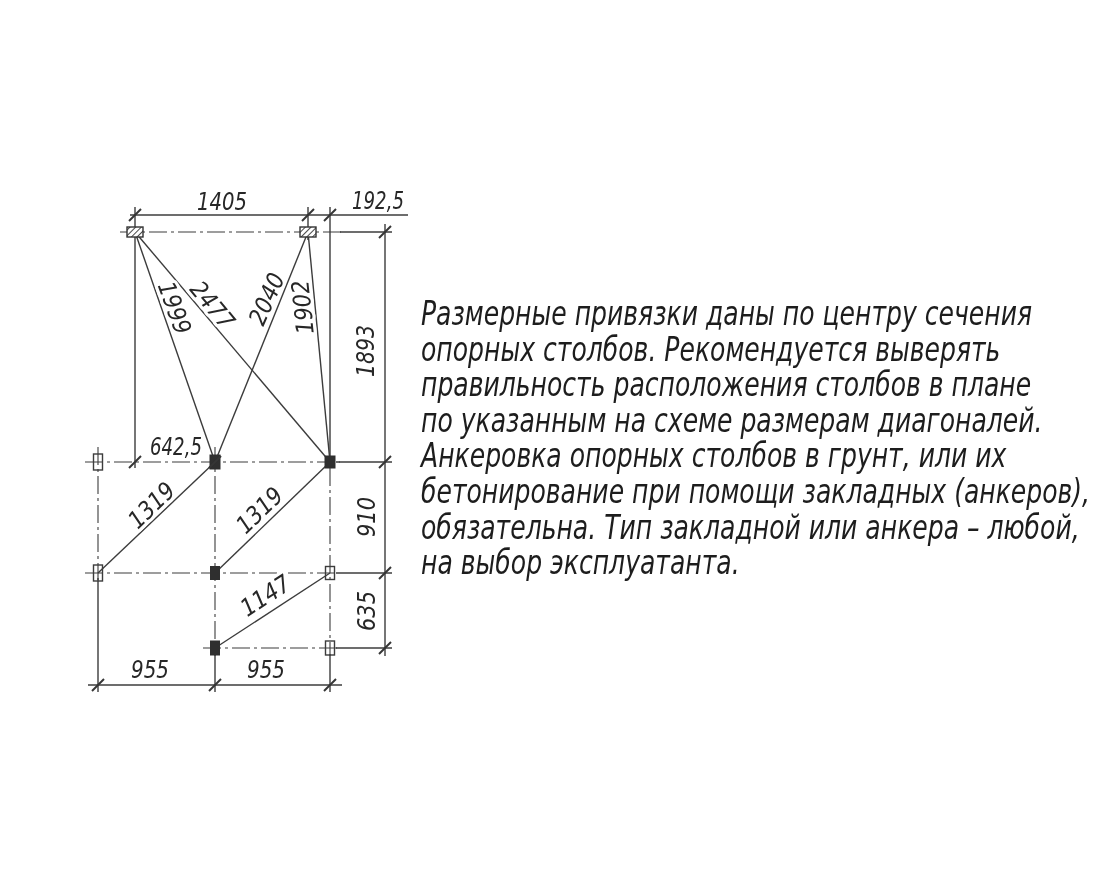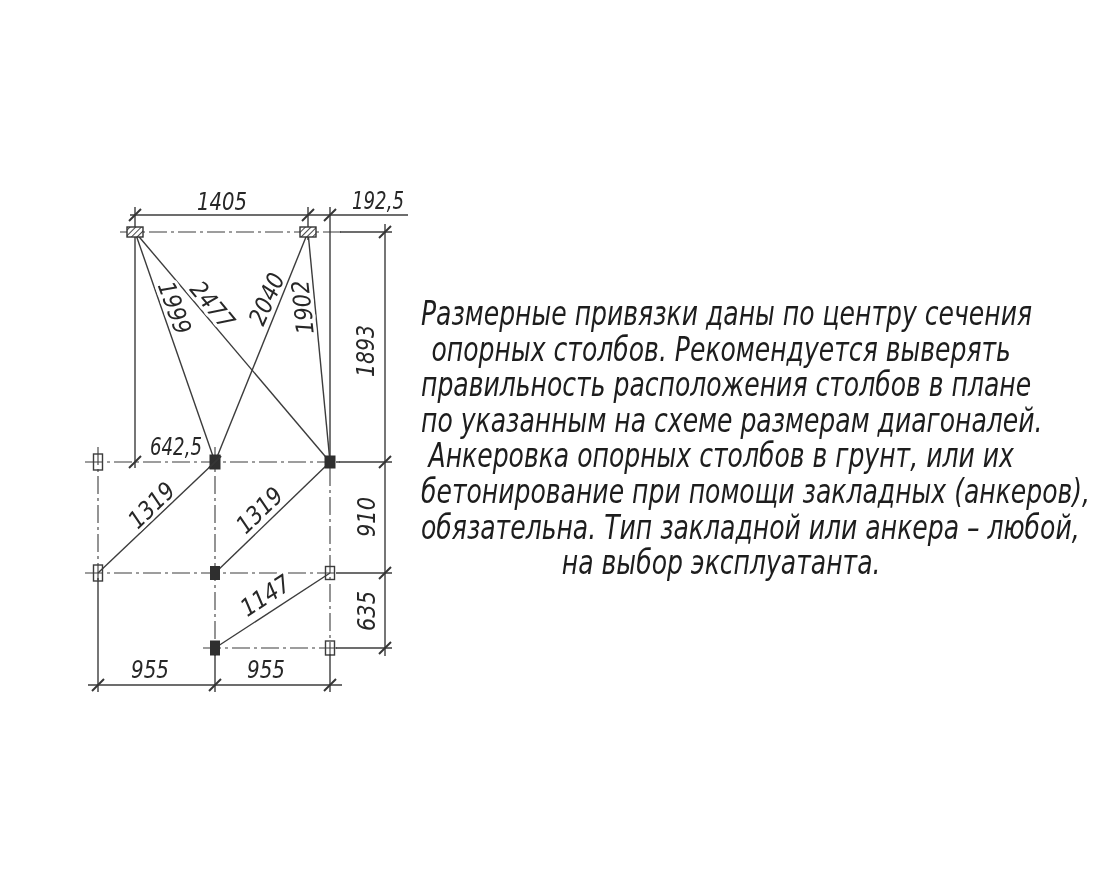--- a/index.html
+++ b/index.html
@@ -2,21 +2,20 @@
 <html><head>
 <meta charset="utf-8">
 <style>
   html,body{margin:0;padding:0;background:#fff;}
   .canvas{
     position:relative;
     width:1111px;height:880px;
     background:#ffffff;
     overflow:hidden;
     font-family:"DejaVu Sans",sans-serif;
-    text-align:center;
   }
   svg{position:absolute;left:0;top:0;}
   
   .s{stroke:#3c3c3c;stroke-width:1.4;fill:none;}
   .c{stroke:#3c3c3c;stroke-width:1.1;fill:none;stroke-dasharray:18 4 3 4;}
   .t{stroke:#353535;stroke-width:2;fill:none;}
   .post-h{fill:#ffffff;stroke:#3c3c3c;stroke-width:1.4;}
   .post-s{fill:#2f2f2f;stroke:#2f2f2f;stroke-width:1;}
   .post-x{fill:url(#ht);stroke:#333;stroke-width:1.4;}
   .lb{

